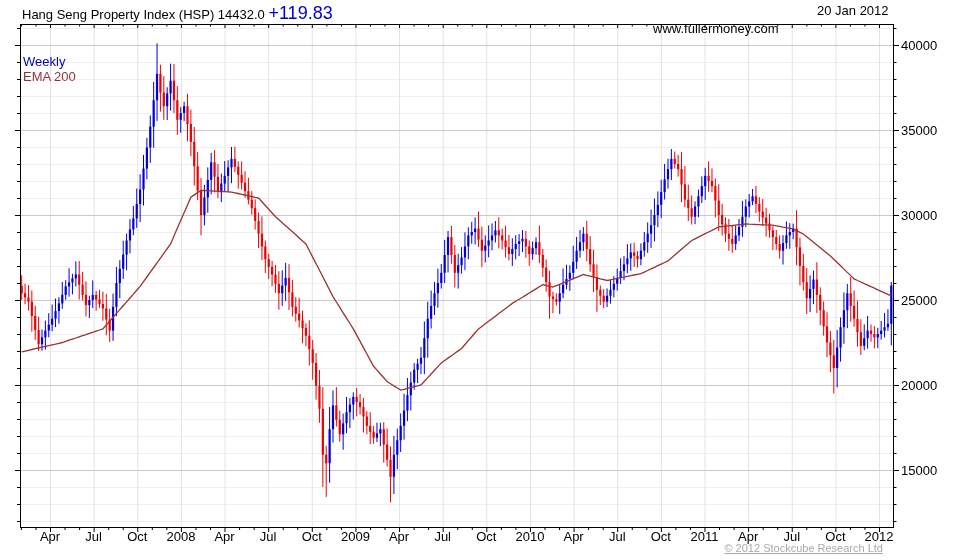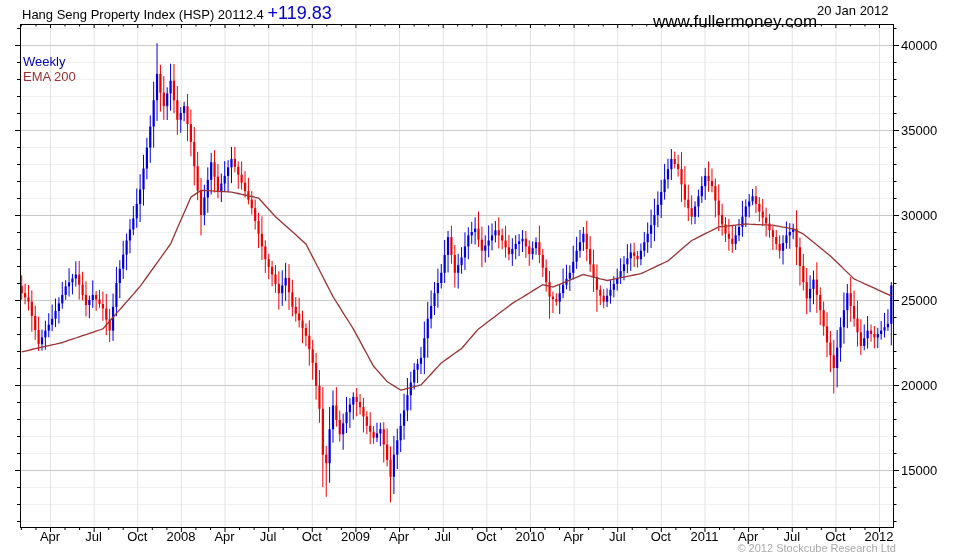--- a/index.html
+++ b/index.html
@@ -1,23 +1,23 @@
 <!DOCTYPE html>
 <html><head>
 <meta charset="utf-8">
 <style>
   html,body{margin:0;padding:0;background:#ffffff;}
   .screen{position:relative;width:980px;height:560px;background:#ffffff;overflow:hidden;
           font-family:"Liberation Sans", sans-serif;}
   .hdr-title{position:absolute;left:22px;top:3px;font-size:13px;color:#000;white-space:pre;}
   .hdr-change{font-size:18px;}
-  .hdr-site{position:absolute;left:653px;top:12px;font-size:17px;color:#000;}
+  .hdr-site{position:absolute;left:653px;top:21px;font-size:13px;color:#000;}
   .hdr-date{position:absolute;left:817px;top:3px;font-size:13px;color:#000;}
   .legend{position:absolute;left:23px;top:26px;font-size:13px;line-height:15px;}
-  .copyright{position:absolute;right:84px;top:542px;font-size:11px;}
+  .copyright{position:absolute;right:97px;top:542px;font-size:11px;text-decoration:underline;}
   svg{position:absolute;left:0;top:0;}
   text{font-family:"Liberation Sans", sans-serif;}
 </style>
 </head>
 <body>
 
 <div class="screen">
 
   <svg id="plot" width="980" height="560">
       <g>
@@ -1316,21 +1316,21 @@
         <text x="617.229" y="541" font-size="13" fill="#000000" text-anchor="middle">Jul</text>
         <text x="660.8620000000001" y="541" font-size="13" fill="#000000" text-anchor="middle">Oct</text>
         <text x="704.495" y="541" font-size="13" fill="#000000" text-anchor="middle">2011</text>
         <text x="748.128" y="541" font-size="13" fill="#000000" text-anchor="middle">Apr</text>
         <text x="791.7610000000001" y="541" font-size="13" fill="#000000" text-anchor="middle">Jul</text>
         <text x="835.394" y="541" font-size="13" fill="#000000" text-anchor="middle">Oct</text>
         <text x="879.027" y="541" font-size="13" fill="#000000" text-anchor="middle">2012</text>
       </g>
     </svg>
 
-  <div class="hdr-title"><span>Hang Seng Property Index (HSP) 20112.4 </span><span class="hdr-change" style="color: rgb(0, 0, 204);">+119.83</span></div>
+  <div class="hdr-title"><span>Hang Seng Property Index (HSP) 14432.0 </span><span class="hdr-change" style="color: rgb(0, 0, 204);">+119.83</span></div>
   <div class="hdr-site">www.fullermoney.com</div>
   <div class="hdr-date">20 Jan 2012</div>
 
   <div class="legend">
     <div style="color: rgb(0, 0, 187); margin-top: 28px;">Weekly</div>
     <div style="color: rgb(153, 51, 51);">EMA 200</div>
   </div>
 
   <div class="copyright" style="color: rgb(169, 169, 169);">© 2012 Stockcube Research Ltd</div>
 </div>

